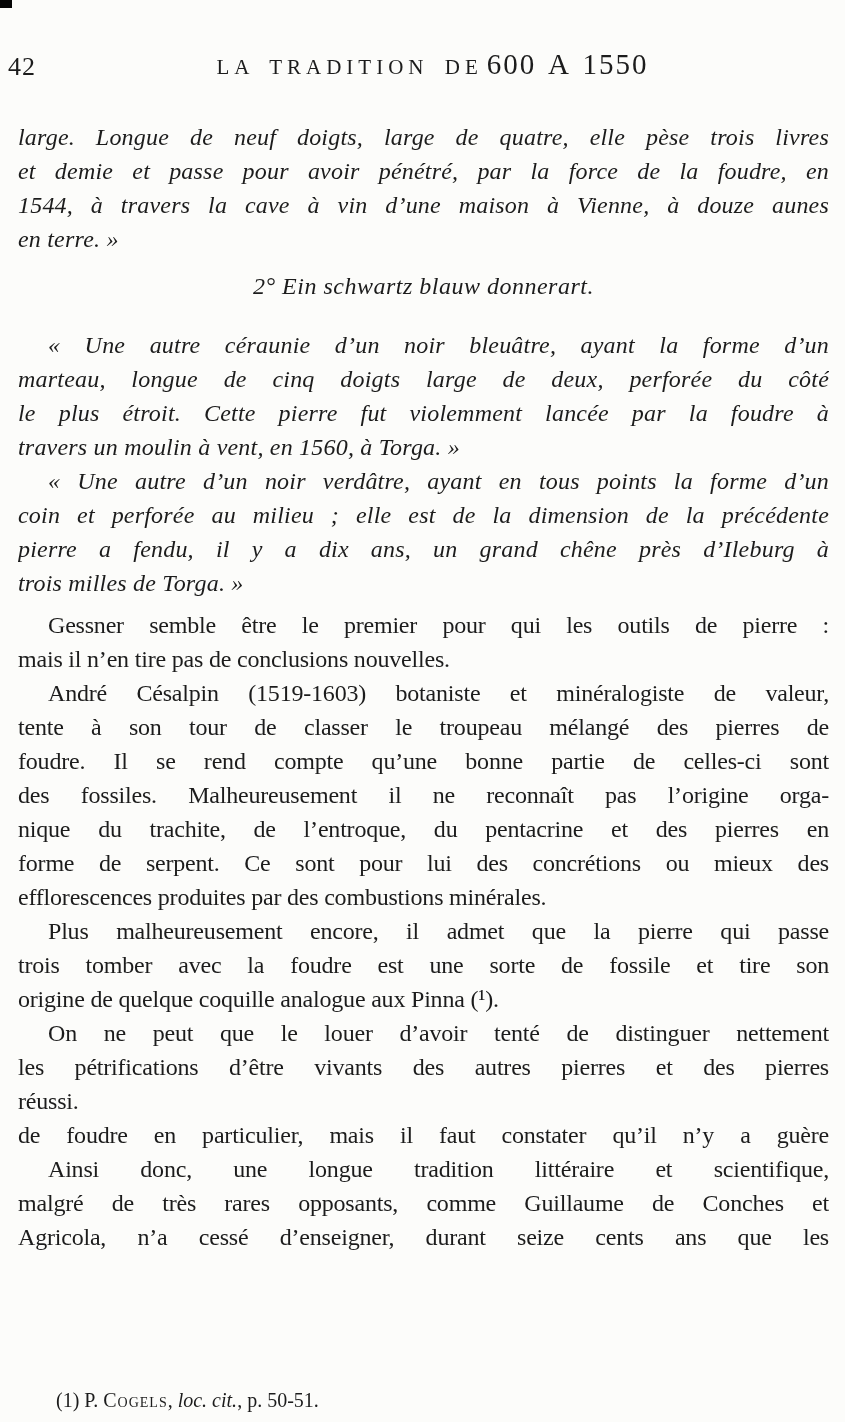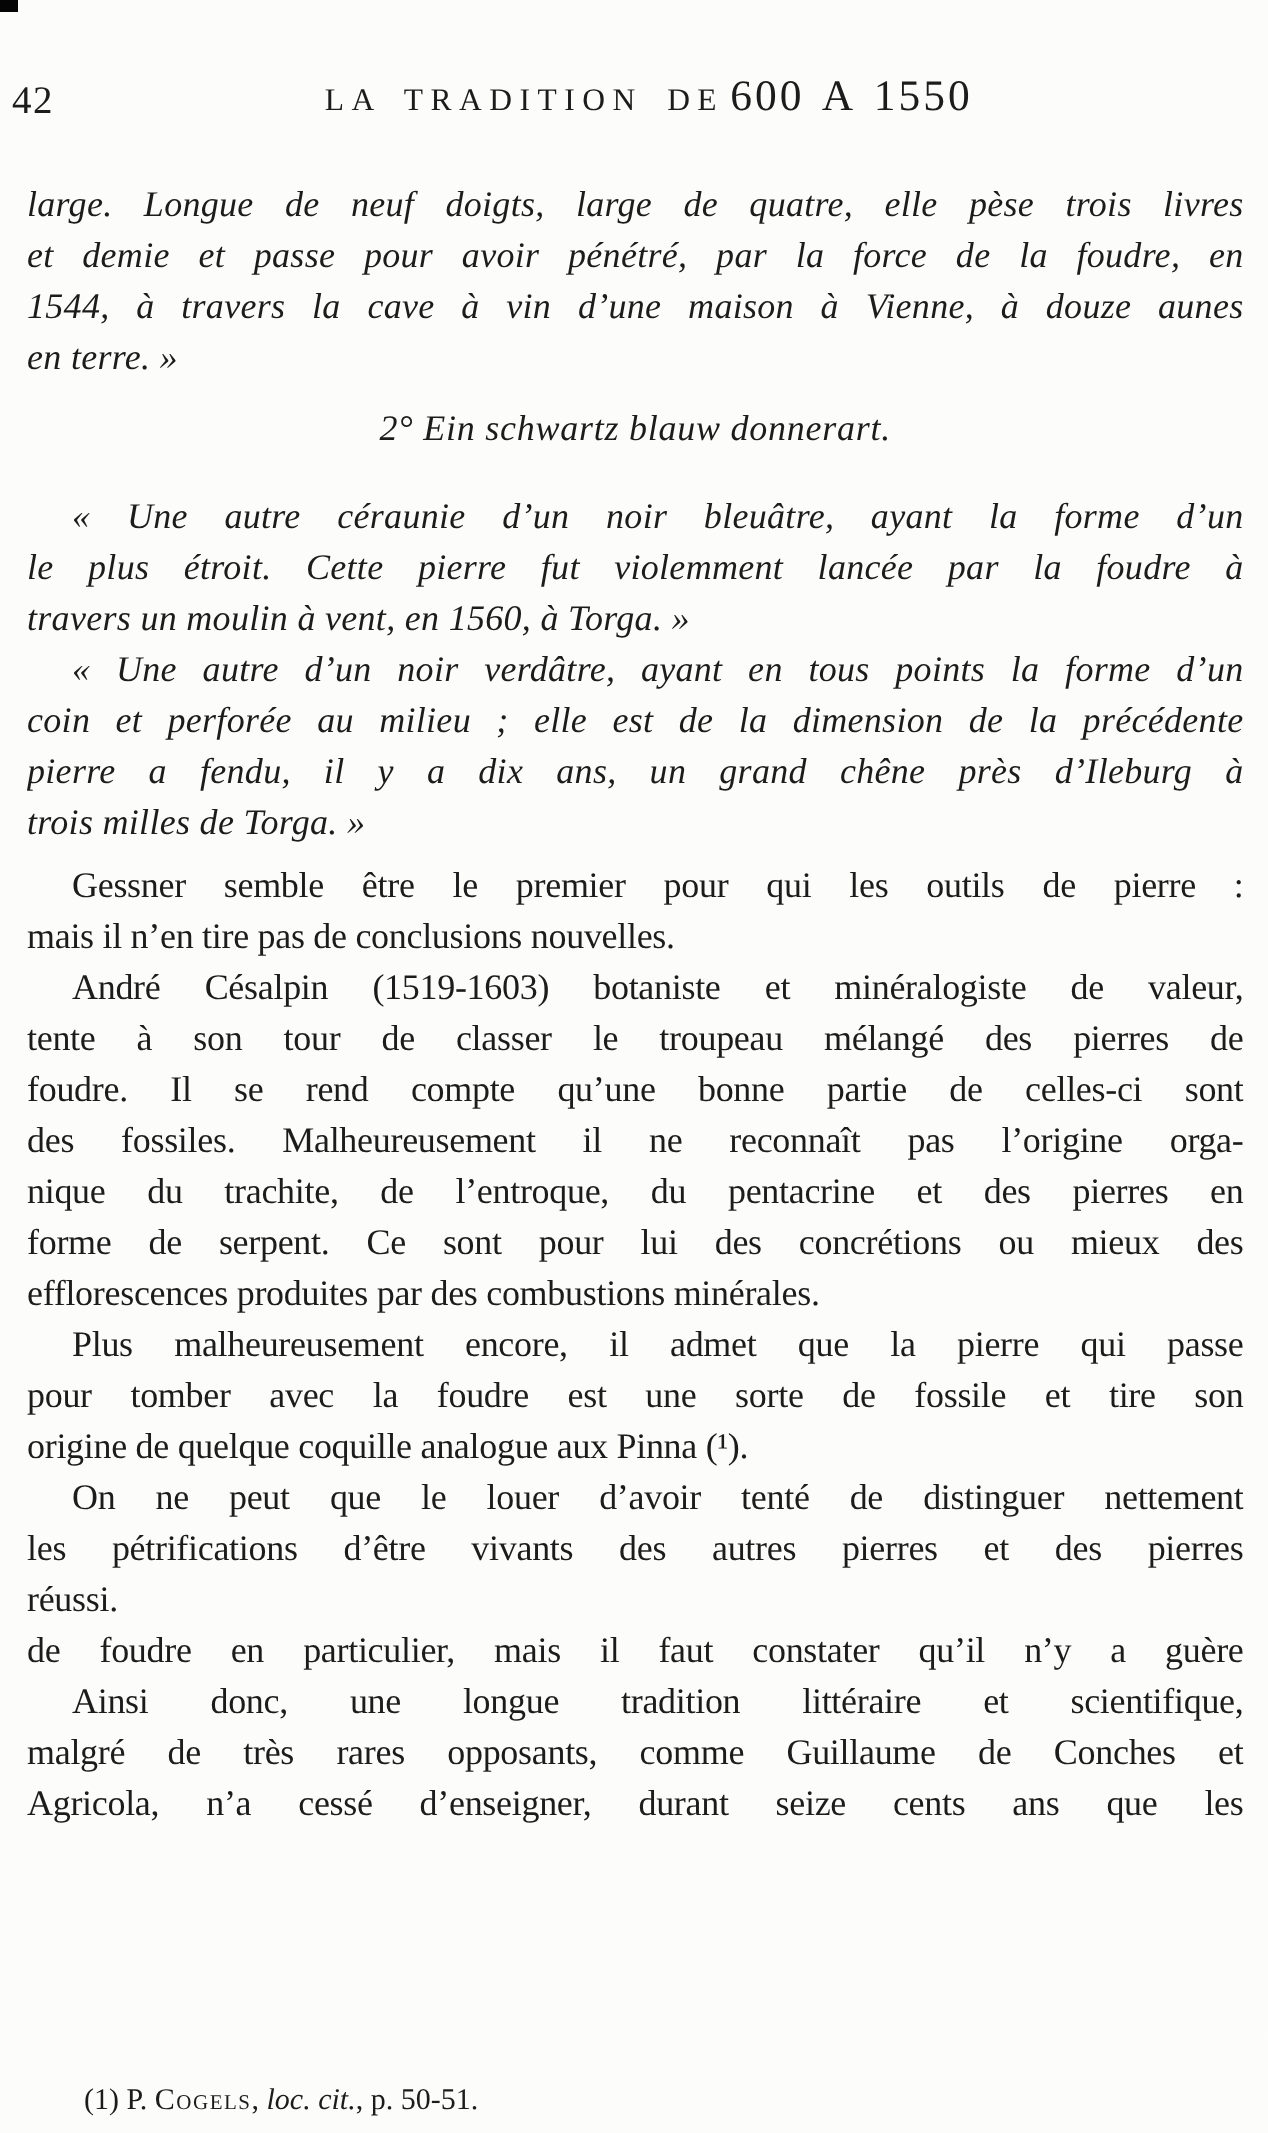--- a/index.html
+++ b/index.html
@@ -79,20 +79,21 @@
   <div class="body-text" id="content-root">
       <div class="paragraph italic">
         <div class="line">large. Longue de neuf doigts, large de quatre, elle pèse trois livres</div>
         <div class="line">et demie et passe pour avoir pénétré, par la force de la foudre, en</div>
         <div class="line">1544, à travers la cave à vin d’une maison à Vienne, à douze aunes</div>
         <div class="line end">en terre. »</div>
       </div>
       <div class="heading italic">2° Ein schwartz blauw donnerart.</div>
       <div class="paragraph italic">
         <div class="line indent">« Une autre céraunie d’un noir bleuâtre, ayant la forme d’un</div>
+        <div class="line">marteau, longue de cinq doigts large de deux, perforée du côté</div>
         <div class="line">le plus étroit. Cette pierre fut violemment lancée par la foudre à</div>
         <div class="line end">travers un moulin à vent, en 1560, à Torga. »</div>
       </div>
       <div class="paragraph italic">
         <div class="line indent">« Une autre d’un noir verdâtre, ayant en tous points la forme d’un</div>
         <div class="line">coin et perforée au milieu ; elle est de la dimension de la précédente</div>
         <div class="line">pierre a fendu, il y a dix ans, un grand chêne près d’Ileburg à</div>
         <div class="line end">trois milles de Torga. »</div>
       </div>
       <div class="paragraph roman">
@@ -103,21 +104,21 @@
         <div class="line indent">André Césalpin (1519-1603) botaniste et minéralogiste de valeur,</div>
         <div class="line">tente à son tour de classer le troupeau mélangé des pierres de</div>
         <div class="line">foudre. Il se rend compte qu’une bonne partie de celles-ci sont</div>
         <div class="line">des fossiles. Malheureusement il ne reconnaît pas l’origine orga-</div>
         <div class="line">nique du trachite, de l’entroque, du pentacrine et des pierres en</div>
         <div class="line">forme de serpent. Ce sont pour lui des concrétions ou mieux des</div>
         <div class="line end">efflorescences produites par des combustions minérales.</div>
       </div>
       <div class="paragraph roman">
         <div class="line indent">Plus malheureusement encore, il admet que la pierre qui passe</div>
-        <div class="line">pour tomber avec la foudre est une sorte de fossile et tire son</div>
+        <div class="line">trois tomber avec la foudre est une sorte de fossile et tire son</div>
         <div class="line end">origine de quelque coquille analogue aux Pinna (¹).</div>
       </div>
       <div class="paragraph roman">
         <div class="line indent">On ne peut que le louer d’avoir tenté de distinguer nettement</div>
         <div class="line">les pétrifications d’être vivants des autres pierres et des pierres</div>
         <div class="line end">réussi.</div>
         <div class="line">de foudre en particulier, mais il faut constater qu’il n’y a guère</div>
       </div>
       <div class="paragraph roman">
         <div class="line indent">Ainsi donc, une longue tradition littéraire et scientifique,</div>

